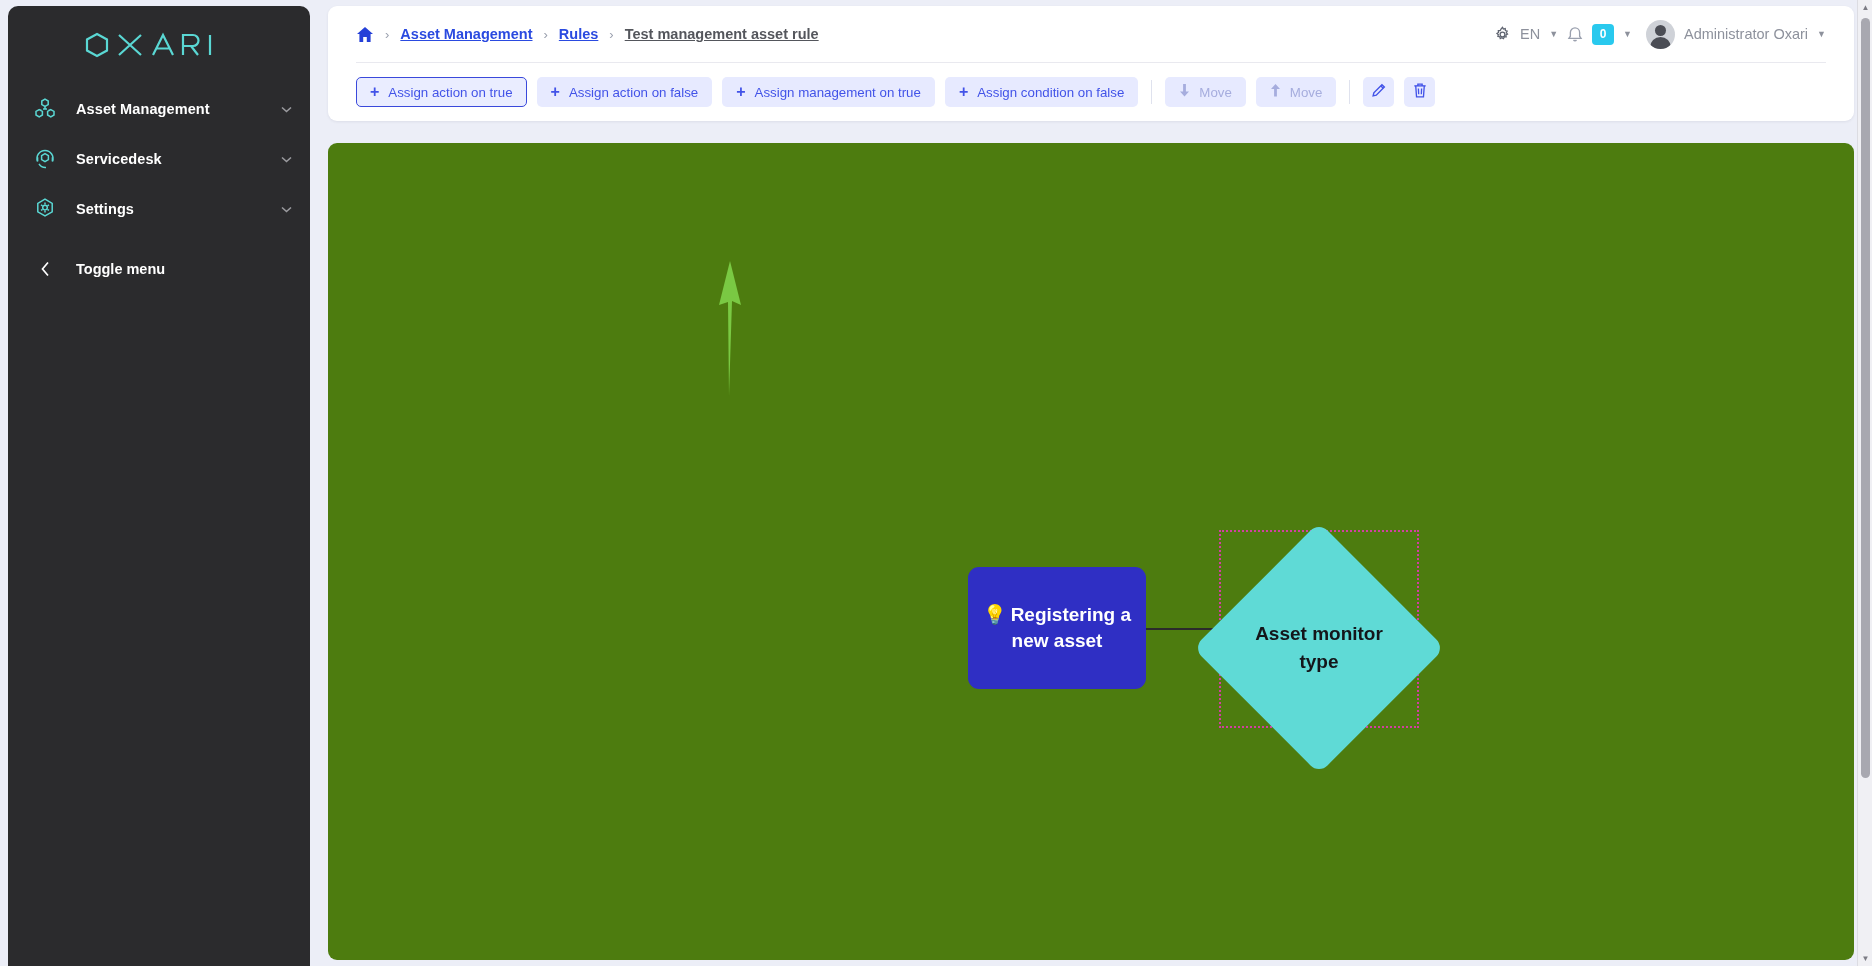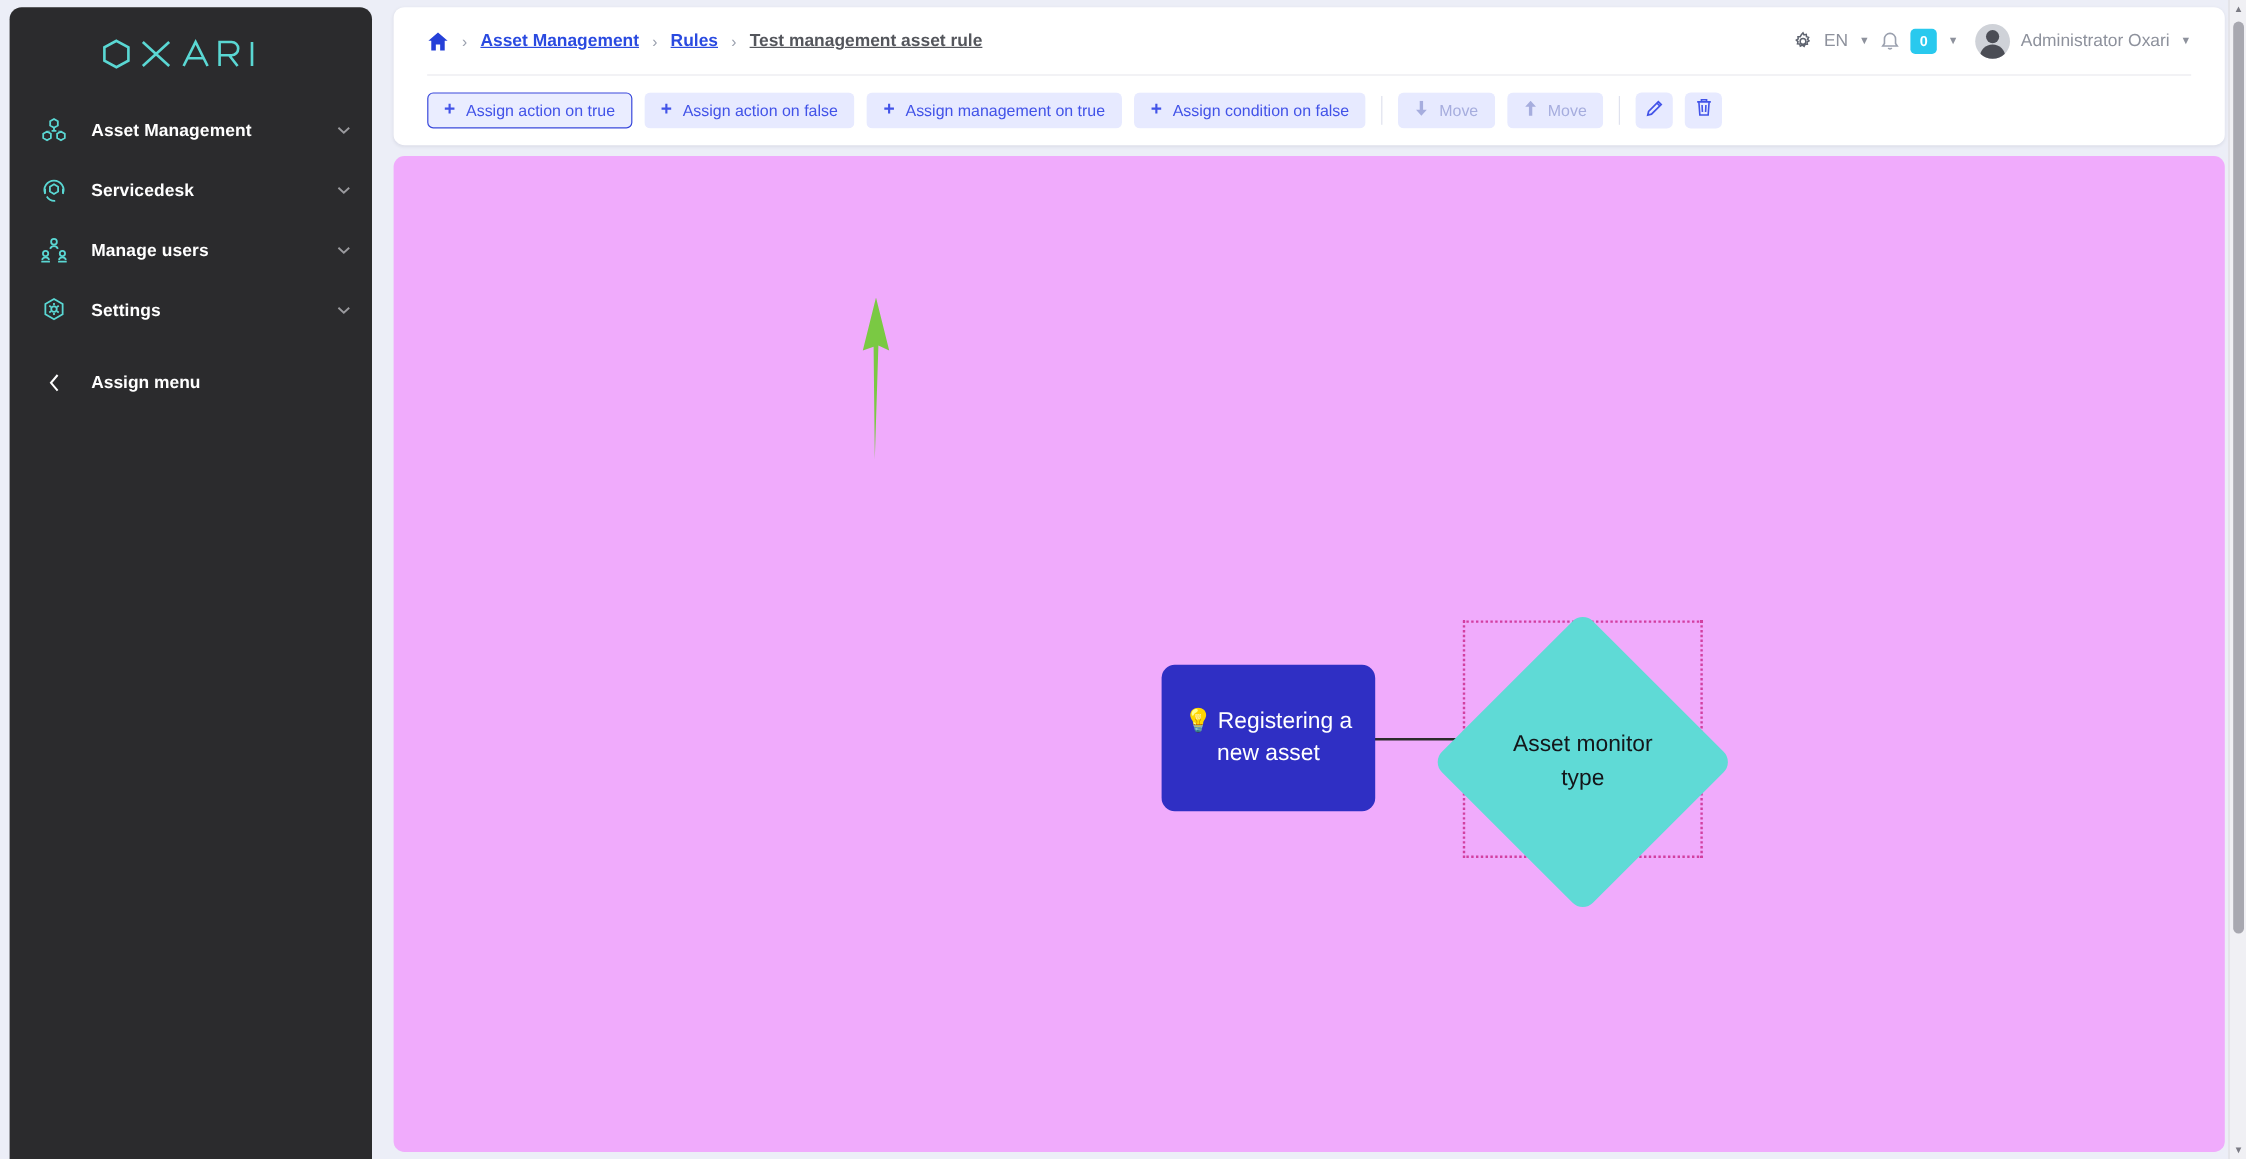--- a/index.html
+++ b/index.html
@@ -207,26 +207,27 @@
     width: 31px; height: 30px;
     border-radius: 5px;
     background: #e7eaff;
     color: #4253e8;
     display: inline-flex; align-items: center; justify-content: center;
     cursor: pointer;
   }
 
   .canvas {
     flex: 1;
-    margin-top: 9px;
+    margin-top: 22px;
     margin-bottom: 6px;
-    background: #f0abfc;
+    background: #4d7c0f;
     border-radius: 9px;
     position: relative;
     overflow: hidden;
+    font-weight: bold;
   }
   .diagram { position: absolute; inset: 0; }
 
   .node-rect {
     position: absolute;
     left: 640px; top: 424px;
     width: 178px; height: 122px;
     background: #2f2fc4;
     border-radius: 11px;
     display: flex; align-items: center; justify-content: center;
@@ -337,40 +338,20 @@
         </svg>
       </span>
       <span class="nav-label">Servicedesk</span>
       <span class="chev">
         <svg width="11" height="7" viewBox="0 0 11 7" fill="none" stroke="#9a9a9e" stroke-width="1.6">
             <path d="M1 1.5 L5.5 5.5 L10 1.5"></path>
           </svg>
       </span>
     </div>
 
-    <div class="nav-item">
-      <span class="nav-icon">
-        <svg width="24" height="24" viewBox="0 0 24 24" fill="none" stroke="#5AD7D3" stroke-width="1.5">
-          <circle cx="12" cy="4.4" r="2.4"></circle>
-            <path d="M8.8 10.4 A3.4 3.4 0 0 1 15.2 10.4"></path>
-          <circle cx="5" cy="14.2" r="2.2"></circle>
-            <path d="M2 19.6 A3.2 3.2 0 0 1 8 19.6"></path>
-            <path d="M1.4 21 L8.6 21"></path>
-          <circle cx="19" cy="14.2" r="2.2"></circle>
-            <path d="M16 19.6 A3.2 3.2 0 0 1 22 19.6"></path>
-            <path d="M15.4 21 L22.6 21"></path>
-        </svg>
-      </span>
-      <span class="nav-label">Manage users</span>
-      <span class="chev">
-        <svg width="11" height="7" viewBox="0 0 11 7" fill="none" stroke="#9a9a9e" stroke-width="1.6">
-            <path d="M1 1.5 L5.5 5.5 L10 1.5"></path>
-          </svg>
-      </span>
-    </div>
 
 
 
     <div class="nav-item">
       <span class="nav-icon">
         <svg width="24" height="24" viewBox="0 0 24 24" fill="none" stroke="#5AD7D3" stroke-width="1.5">
           <polygon points="12,2.2 19.2,6.4 19.2,14.8 12,19 4.8,14.8 4.8,6.4"></polygon>
           <circle cx="12" cy="10.6" r="2.3"></circle>
           <path d="M12 5.6 L12 7.4 M12 13.8 L12 15.6 M8 7.8 L9.6 8.8 M14.4 12.4 L16 13.4 M8 13.4 L9.6 12.4 M14.4 8.8 L16 7.8"></path>
         </svg>
@@ -382,21 +363,21 @@
           </svg>
       </span>
     </div>
 
     <div class="toggle-item">
       <span class="t-icon">
         <svg width="11" height="16" viewBox="0 0 11 16" fill="none" stroke="#ffffff" stroke-width="1.7">
             <path d="M8 1.5 L2.5 8 L8 14.5"></path>
           </svg>
       </span>
-      <span class="t-label">Assign menu</span>
+      <span class="t-label">Toggle menu</span>
     </div>
   </div>
 
   <div class="main">
 
     <div class="panel topcard">
 
       <div class="crumbrow">
         <div class="crumbs">
           <span class="home-ico">

